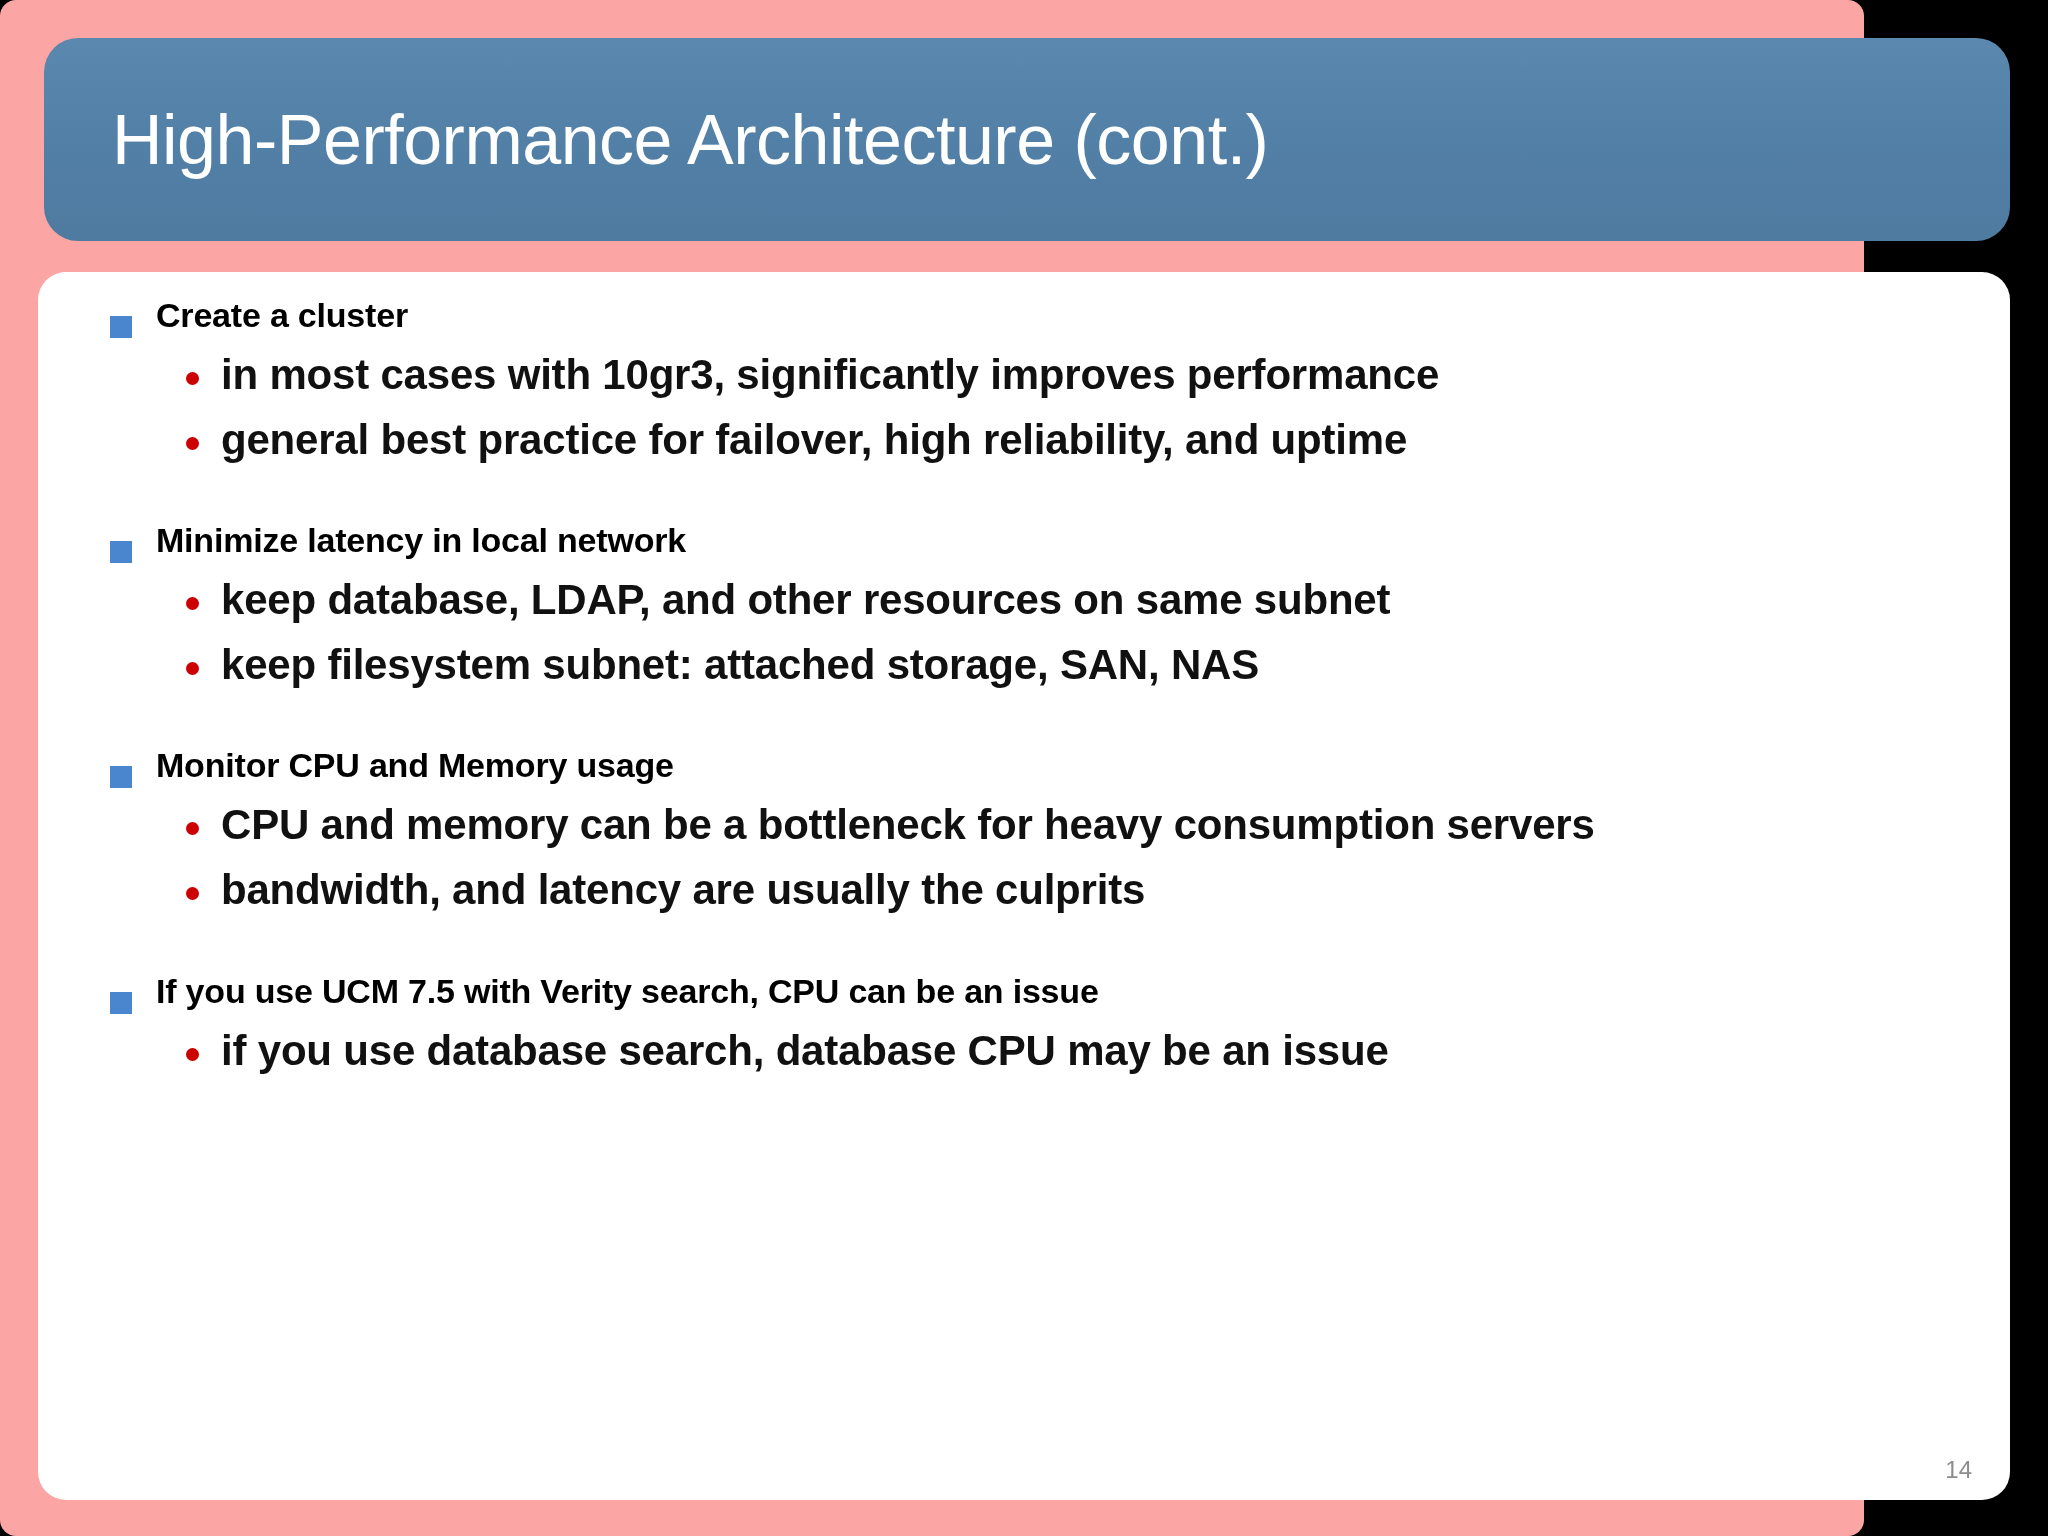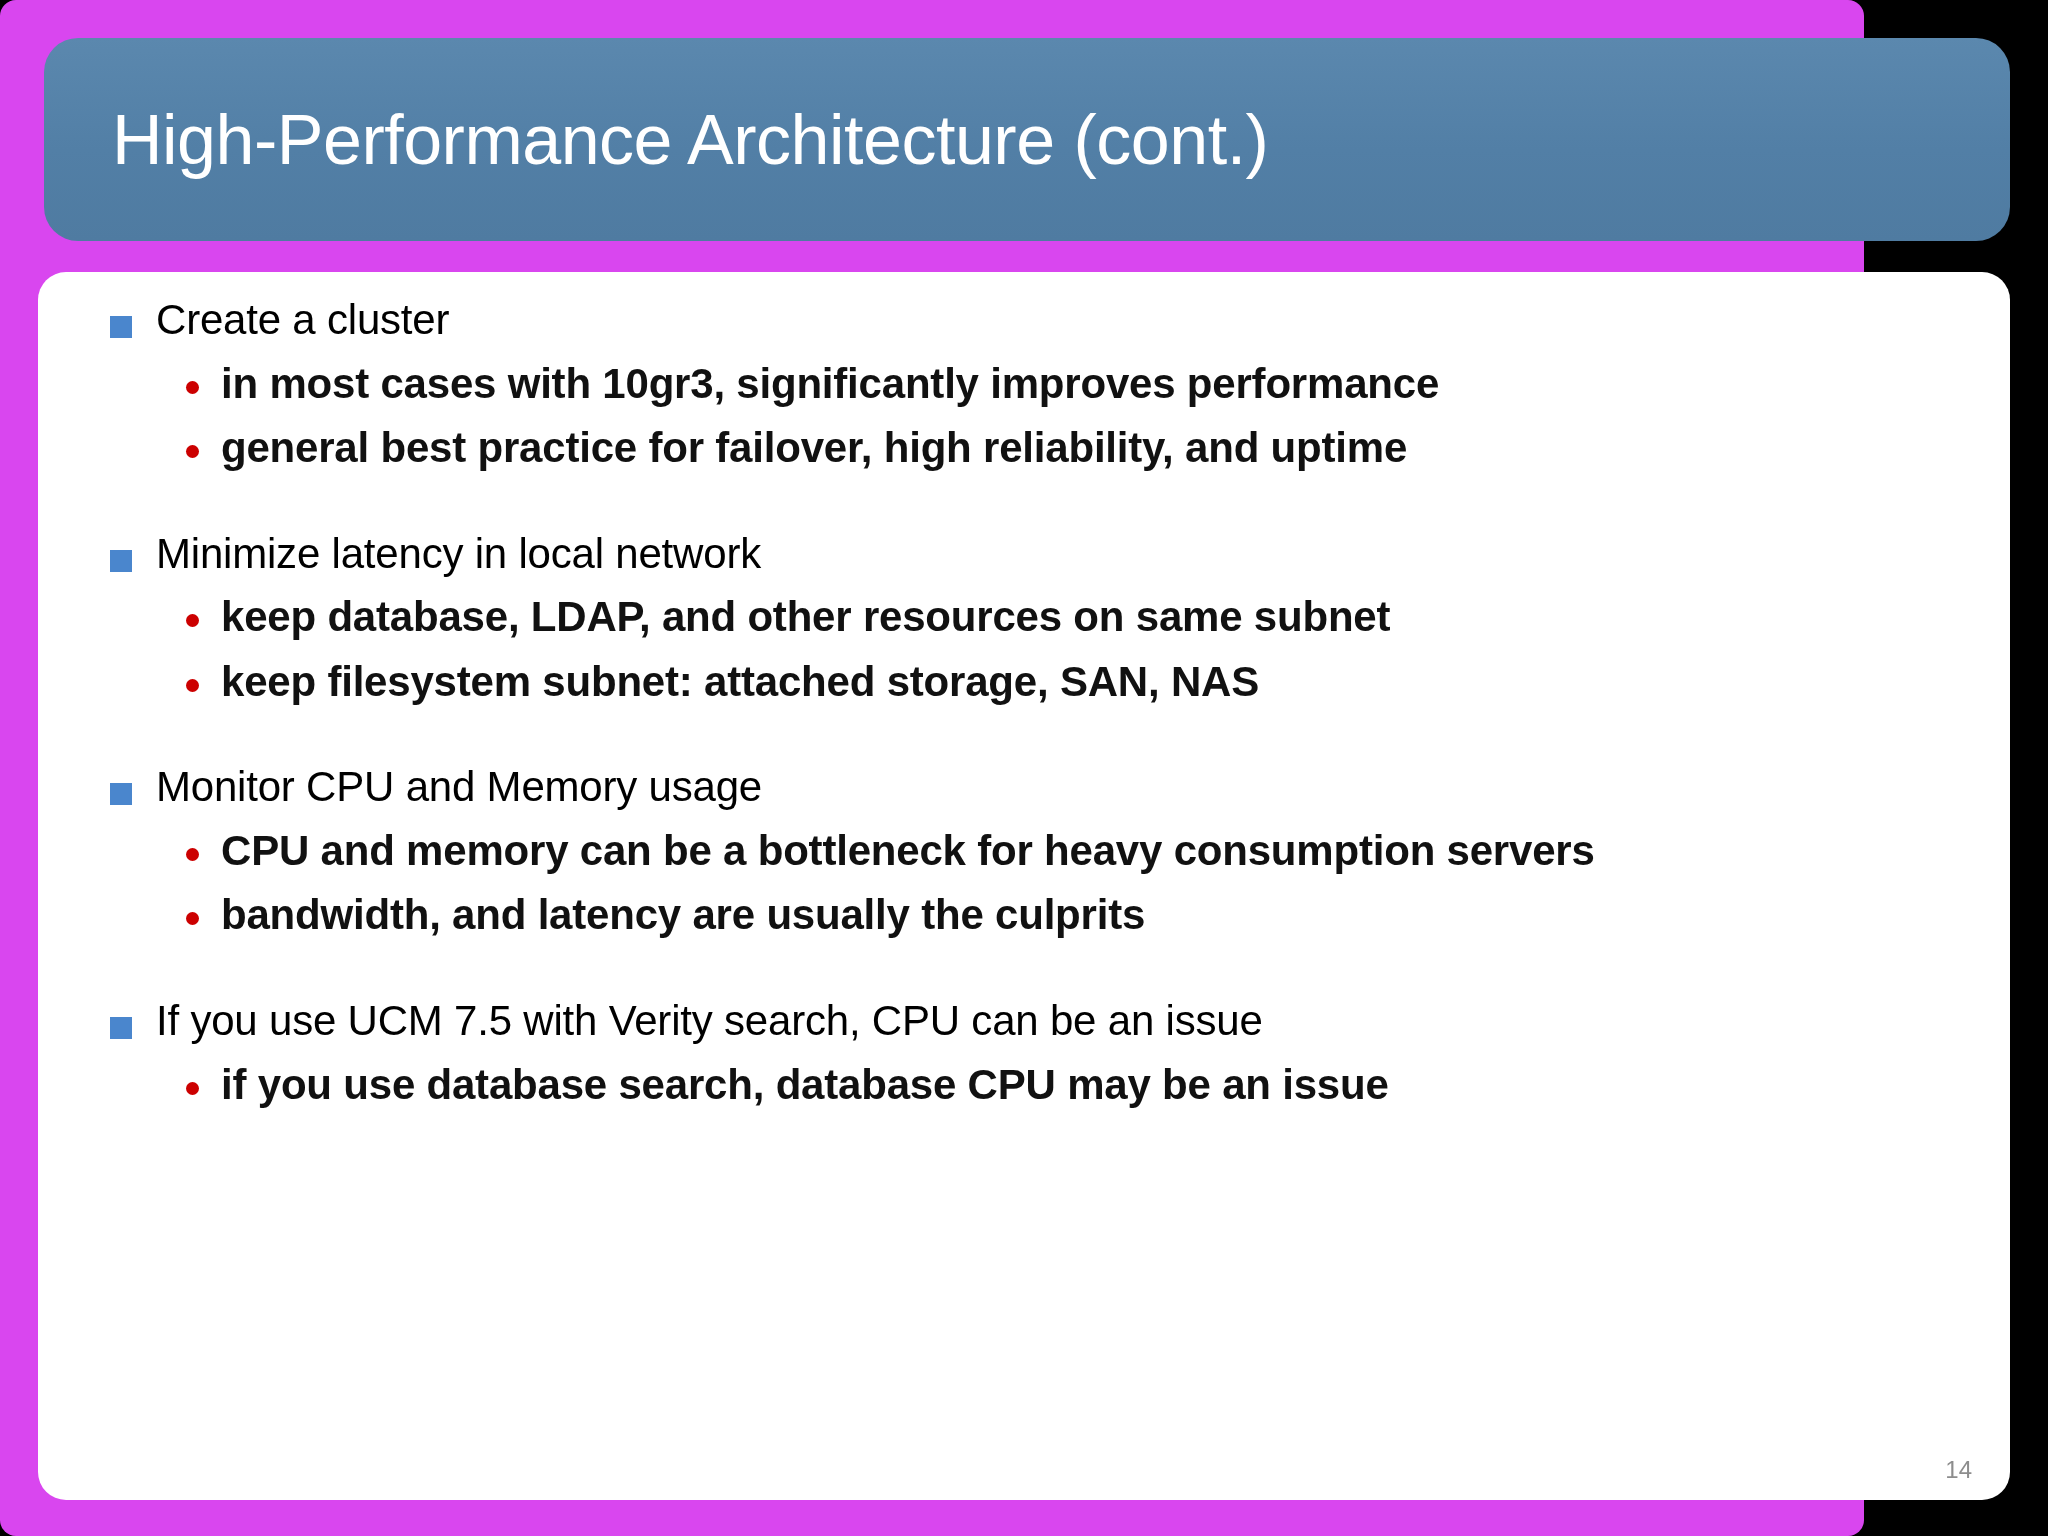--- a/index.html
+++ b/index.html
@@ -11,21 +11,21 @@
     width: 2048px;
     height: 1536px;
     overflow: hidden;
     font-family: "Liberation Sans", sans-serif;
   }
 
   .slide {
     position: relative;
     width: 1864px;
     height: 1536px;
-    background: #d946ef;
+    background: #fca5a5;
     border-radius: 16px;
   }
 
   
   .title-bar {
     position: absolute;
     left: 44px;
     top: 38px;
     width: 1966px;
     height: 203px;
@@ -81,22 +81,22 @@
   }
   .sq-bullet {
     width: 22px;
     height: 22px;
     background: #4a86cd;
     flex: 0 0 auto;
     margin-top: 22px;
     margin-right: 24px;
   }
   .lvl1-text {
-    font-size: 42px;
-    font-weight: normal;
+    font-size: 34px;
+    font-weight: bold;
     color: #000000;
     line-height: 1.25;
     letter-spacing: -0.2px;
   }
 
   .lvl2 {
     display: flex;
     align-items: flex-start;
     margin-left: 76px;
     margin-top: 10px;

